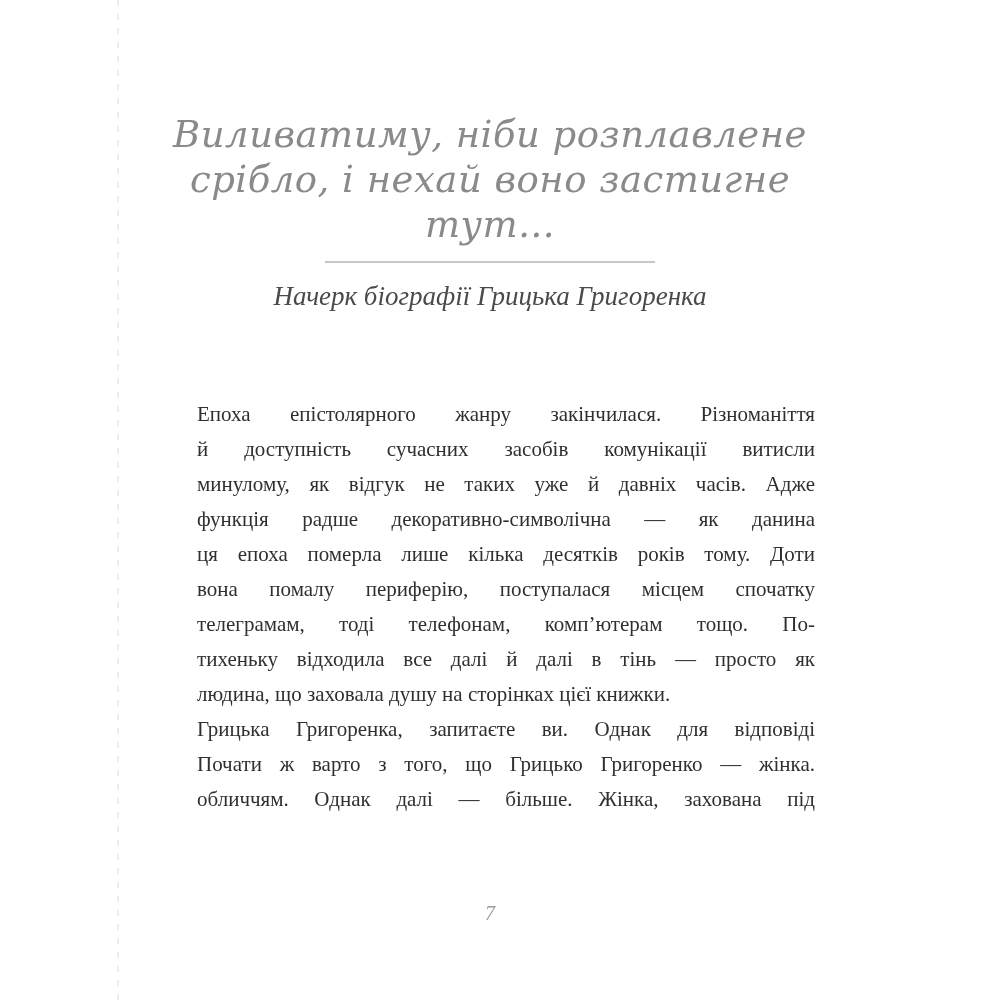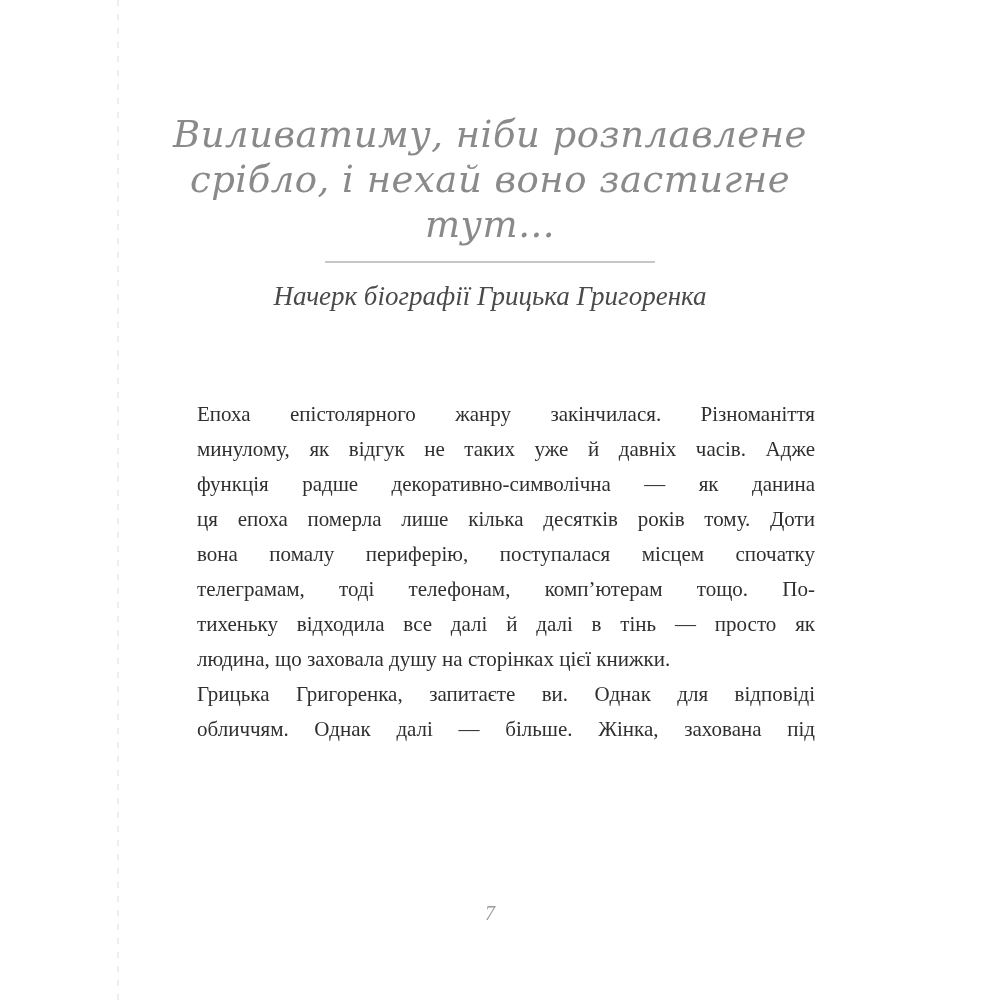--- a/index.html
+++ b/index.html
@@ -109,26 +109,28 @@
     <div>срібло, і нехай воно застигне</div>
     <div>тут...</div>
   </div>
 
   <div class="title-rule"></div>
 
   <div class="chapter-subtitle">Начерк біографії Грицька Григоренка</div>
 
   <div class="body-text">
     <div class="line">Епоха епістолярного жанру закінчилася. Різноманіття</div>
+    <div class="line">й доступність сучасних засобів комунікації витисли</div>
     <div class="line">минулому, як відгук не таких уже й давніх часів. Адже</div>
     <div class="line">функція радше декоративно-символічна — як данина</div>
     <div class="line">ця епоха померла лише кілька десятків років тому. Доти</div>
     <div class="line">вона помалу периферію, поступалася місцем спочатку</div>
     <div class="line">телеграмам, тоді телефонам, комп’ютерам тощо. По-</div>
     <div class="line">тихеньку відходила все далі й далі в тінь — просто як</div>
     <div class="line para-end">людина, що заховала душу на сторінках цієї книжки.</div>
     <div class="line">Грицька Григоренка, запитаєте ви. Однак для відповіді</div>
+    <div class="line">Почати ж варто з того, що Грицько Григоренко — жінка.</div>
     <div class="line">обличчям. Однак далі — більше. Жінка, захована під</div>
   </div>
 
   <div class="page-number">7</div>
 
 </div>
 
 </body></html>

